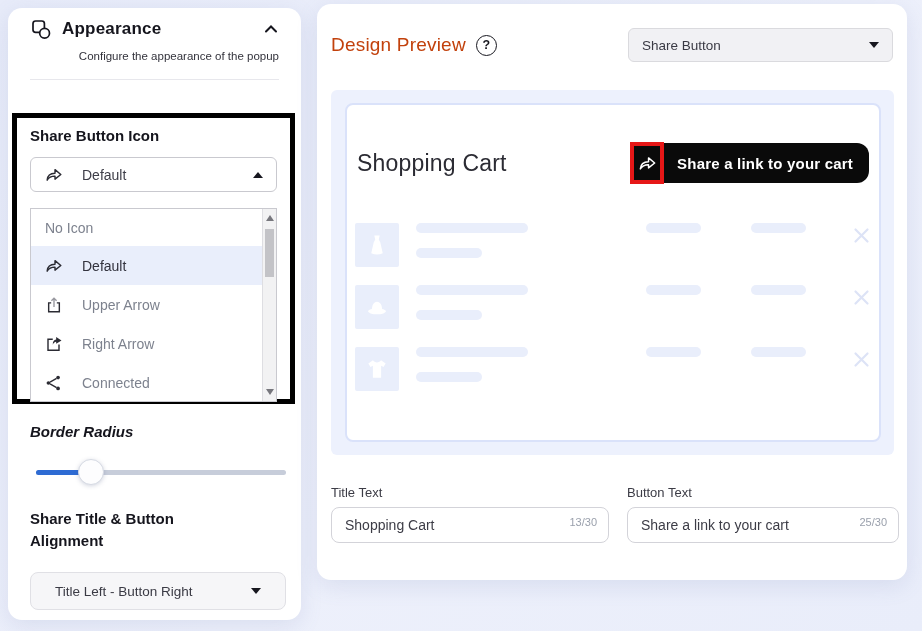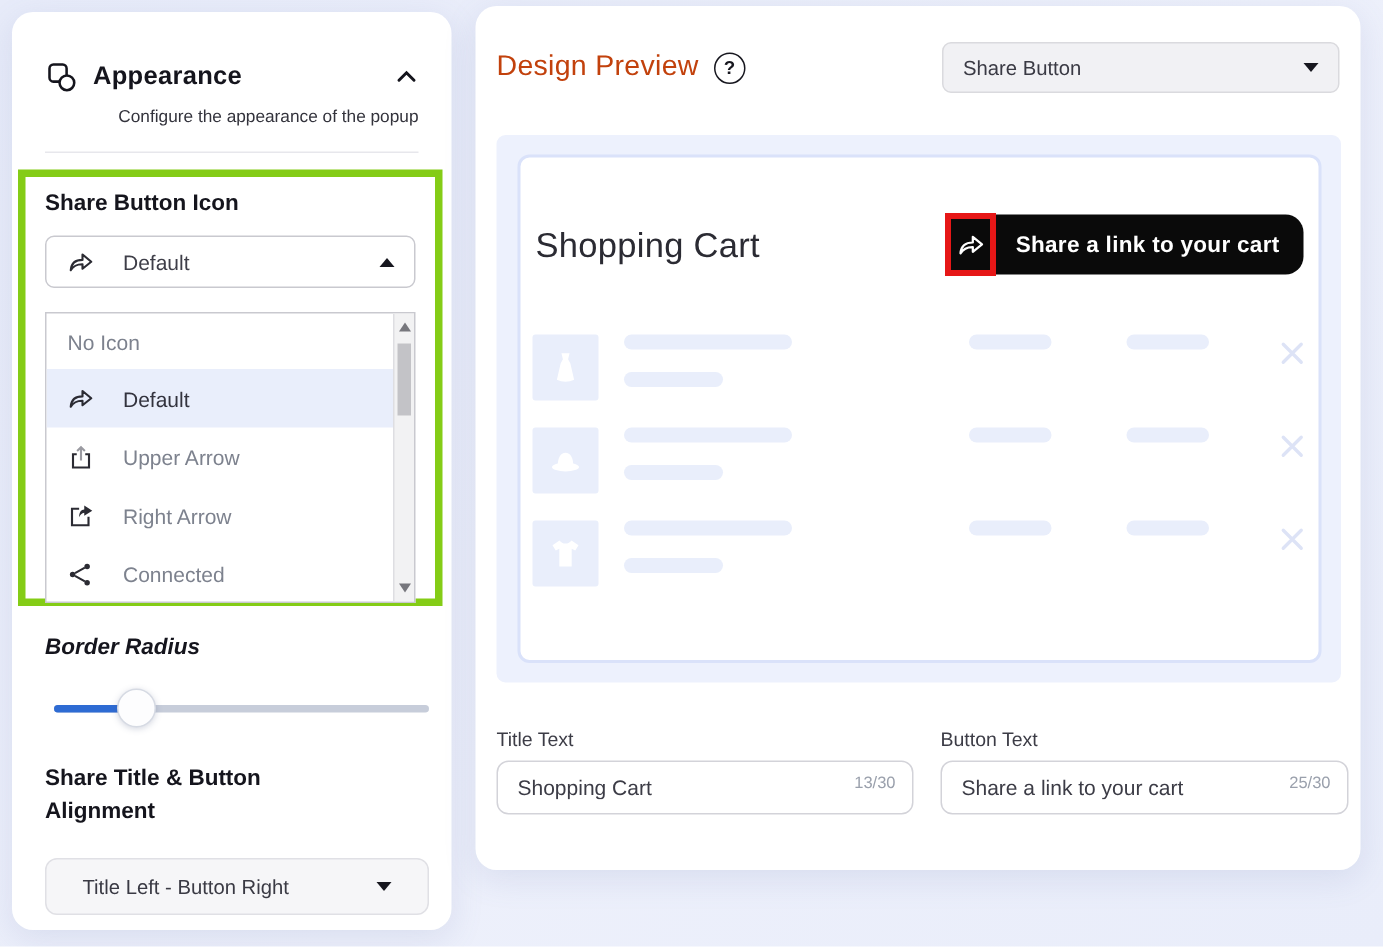--- a/index.html
+++ b/index.html
@@ -6,28 +6,28 @@
   html,body { width:922px; height:631px; }
   body {
     font-family:"Liberation Sans", sans-serif;
     background:linear-gradient(135deg,#e7ebf9 0%,#edf0fb 55%,#e9edfa 100%);
     position:relative; overflow:hidden; color:#1b1b24;
   }
   .card { background:#fff; border-radius:14px; box-shadow:0 6px 22px rgba(100,110,170,.14); position:absolute; }
 
   
   #sidebar { left:8px; top:8px; width:293px; height:612px; }
-  .sb-head { display:flex; align-items:center; gap:10px; padding:32px 22px 0 22px; }
+  .sb-head { display:flex; align-items:center; gap:10px; padding:10px 22px 0 22px; }
   .sb-title { font-size:17px; font-weight:bold; color:#15151d; letter-spacing:.2px; }
   .sb-sub { padding:10px 22px 0 22px; font-size:11.5px; color:#33333c;text-align:right; }
   .sb-divider { margin:17px 22px 0 22px; border:none; border-top:1px solid #e7e7ec; }
   .chev { margin-left:auto; display:flex; }
 
   .red-box { position:absolute; left:4px; top:105px; width:283px; height:291px;
-             border:5px solid #84cc16; background:#fff; padding:9px 13px 0 13px; }
+             border:5px solid #000000; background:#fff; padding:9px 13px 0 13px; }
   .sec-heading { font-size:15px; font-weight:bold; color:#15151d; }
   .select {
     margin-top:13px; height:35px; border:1px solid #c9c9cf; border-radius:6px; background:#fff;
     display:flex; align-items:center; padding:0 13px; cursor:pointer;
   }
   .select .opt-ic { width:22px; display:flex; color:#2b2b33; }
   .select .sel-label { margin-left:16px; font-size:14px; color:#3e3e48; }
   .caret-up { width:0; height:0; border-left:5px solid transparent; border-right:5px solid transparent; border-bottom:6px solid #17171f; margin-left:auto; }
   .caret-down { width:0; height:0; border-left:5px solid transparent; border-right:5px solid transparent; border-top:6px solid #17171f; margin-left:auto; }
 

